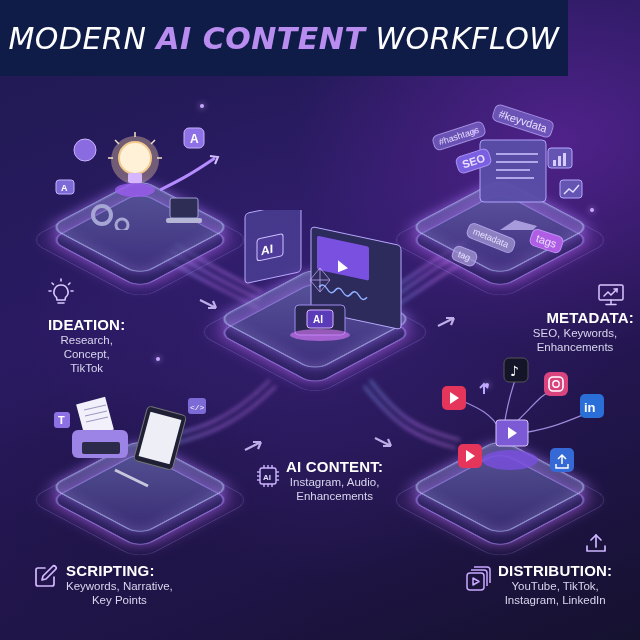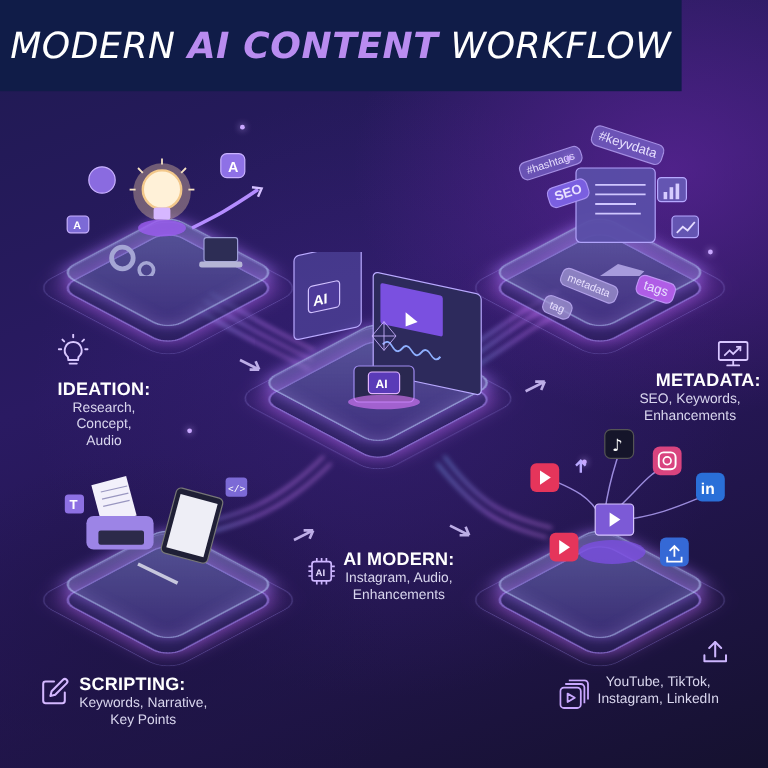--- a/index.html
+++ b/index.html
@@ -291,21 +291,21 @@
       <line x1="13" y1="1" x2="13" y2="3"></line>
       <line x1="4" y1="5" x2="5.5" y2="6.5"></line>
       <line x1="22" y1="5" x2="20.5" y2="6.5"></line>
       <line x1="1" y1="13" x2="3" y2="13"></line>
       <line x1="25" y1="13" x2="23" y2="13"></line>
     </g>
   </svg>
   <div class="label-title" style="margin-top:8px;">IDEATION:</div>
   <div class="label-sub">Research,</div>
   <div class="label-sub">Concept,</div>
-  <div class="label-sub">Audio</div>
+  <div class="label-sub">TikTok</div>
 </div>
 
 <div class="label-block" style="left:516px;top:284px;text-align:right;width:118px;">
   <svg class="icon-svg" width="26" height="22" viewBox="0 0 26 22" style="margin-left:auto;margin-right:10px;">
     <g stroke="#d9c7ff" stroke-width="1.5" fill="none" stroke-linecap="round">
       <rect x="1" y="1" width="24" height="15" rx="1.5"></rect>
       <line x1="13" y1="16" x2="13" y2="20"></line>
       <line x1="8" y1="20.5" x2="18" y2="20.5"></line>
       <path d="M6 12 l4 -4 l3 3 l6 -6"></path>
       <path d="M16 5 h3 v3"></path>
@@ -329,21 +329,21 @@
       <line x1="1" y1="8" x2="4" y2="8"></line>
         <line x1="1" y1="12" x2="4" y2="12"></line>
         <line x1="1" y1="16" x2="4" y2="16"></line>
       <line x1="20" y1="8" x2="23" y2="8"></line>
         <line x1="20" y1="12" x2="23" y2="12"></line>
         <line x1="20" y1="16" x2="23" y2="16"></line>
     </g>
     <text x="7" y="16" font-size="8" font-weight="700" fill="#e6dcff" font-family="Liberation Sans, sans-serif">AI</text>
   </svg>
   <div>
-    <div class="label-title">AI MODERN:</div>
+    <div class="label-title">AI CONTENT:</div>
     <div class="label-sub">Instagram, Audio,</div>
     <div class="label-sub">Enhancements</div>
   </div>
 </div>
 
 <div class="label-block" style="left:34px;top:562px;display:flex;align-items:flex-start;">
   <svg class="icon-svg" width="24" height="24" viewBox="0 0 24 24" style="margin-top:2px;margin-right:8px;">
     <g stroke="#d4b8ff" stroke-width="1.7" fill="none" stroke-linecap="round" stroke-linejoin="round">
       <path d="M11 4 H4 a2 2 0 0 0 -2 2 v14 a2 2 0 0 0 2 2 h14 a2 2 0 0 0 2 -2 v-7"></path>
       <path d="M18.5 2.5 a2.1 2.1 0 0 1 3 3 L12 15 l-4 1 l1 -4 z"></path>
@@ -367,16 +367,17 @@
 <div class="label-block" style="left:466px;top:562px;display:flex;align-items:flex-start;">
   <svg class="icon-svg" width="26" height="26" viewBox="0 0 26 26" style="margin-top:4px;margin-right:6px;">
     <g stroke="#c9a8ff" stroke-width="1.5" fill="none" stroke-linejoin="round">
       <rect x="1" y="7" width="17" height="17" rx="3"></rect>
       <path d="M5 4 h13 a3 3 0 0 1 3 3 v13"></path>
       <path d="M8 1 h13 a3 3 0 0 1 3 3 v13"></path>
       <path d="M7 12 l6 3.5 l-6 3.5 z"></path>
     </g>
   </svg>
   <div>
+    <div class="label-title">DISTRIBUTION:</div>
     <div class="label-sub">YouTube, TikTok,</div>
     <div class="label-sub">Instagram, LinkedIn</div>
   </div>
 </div>
 
 </body></html>

